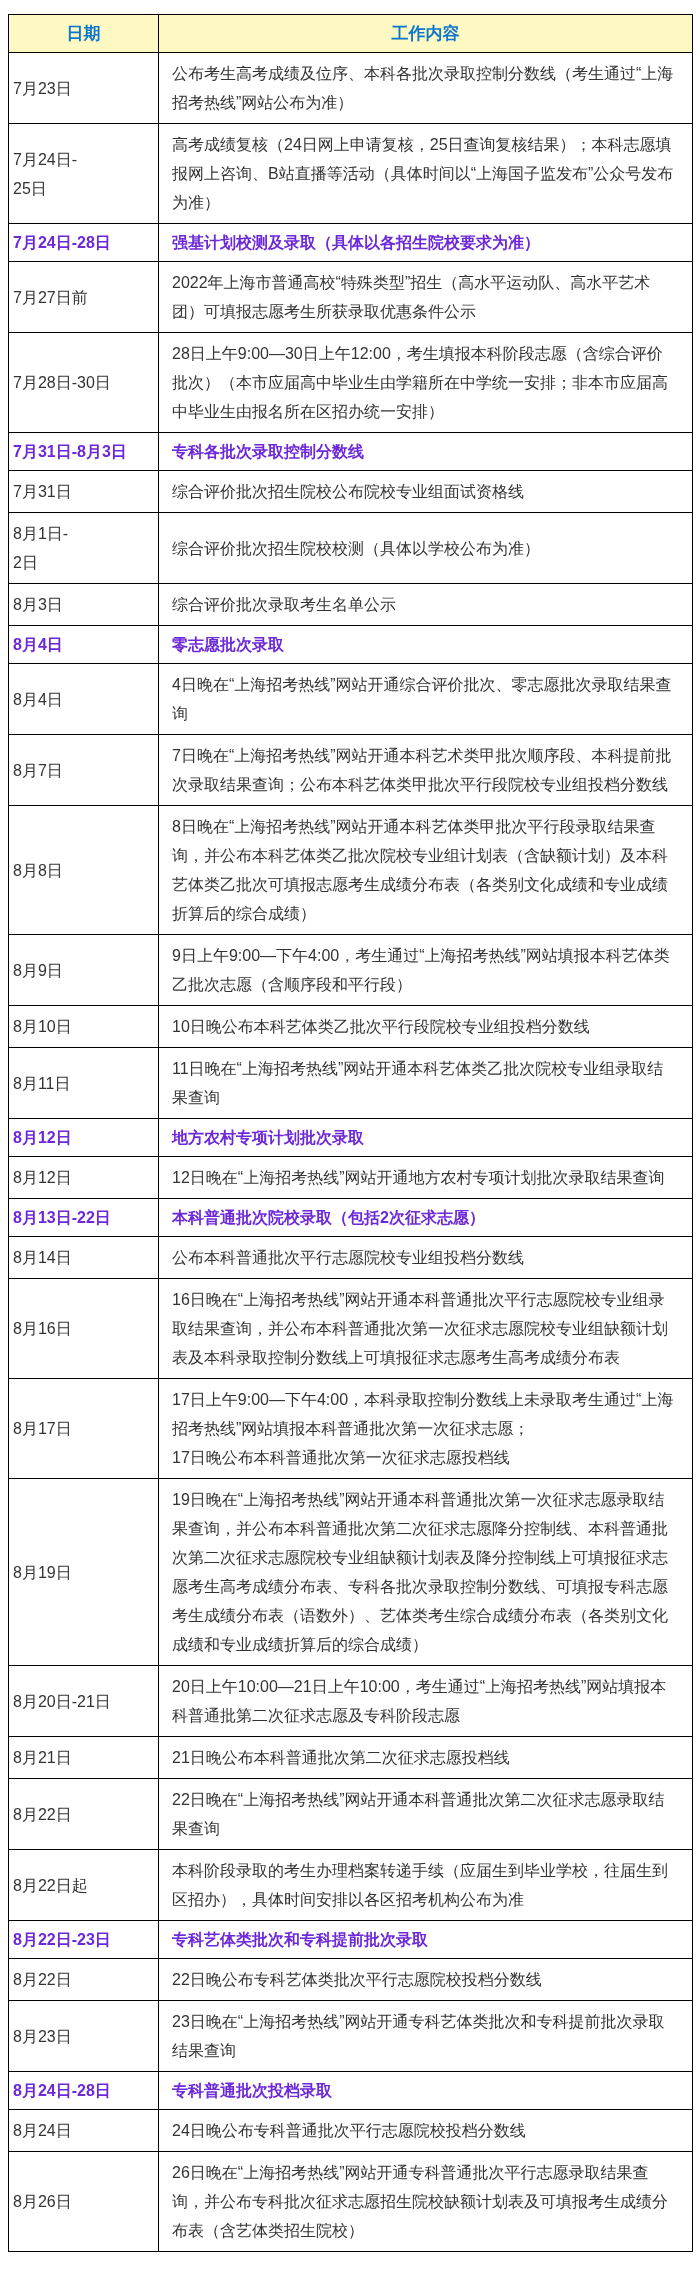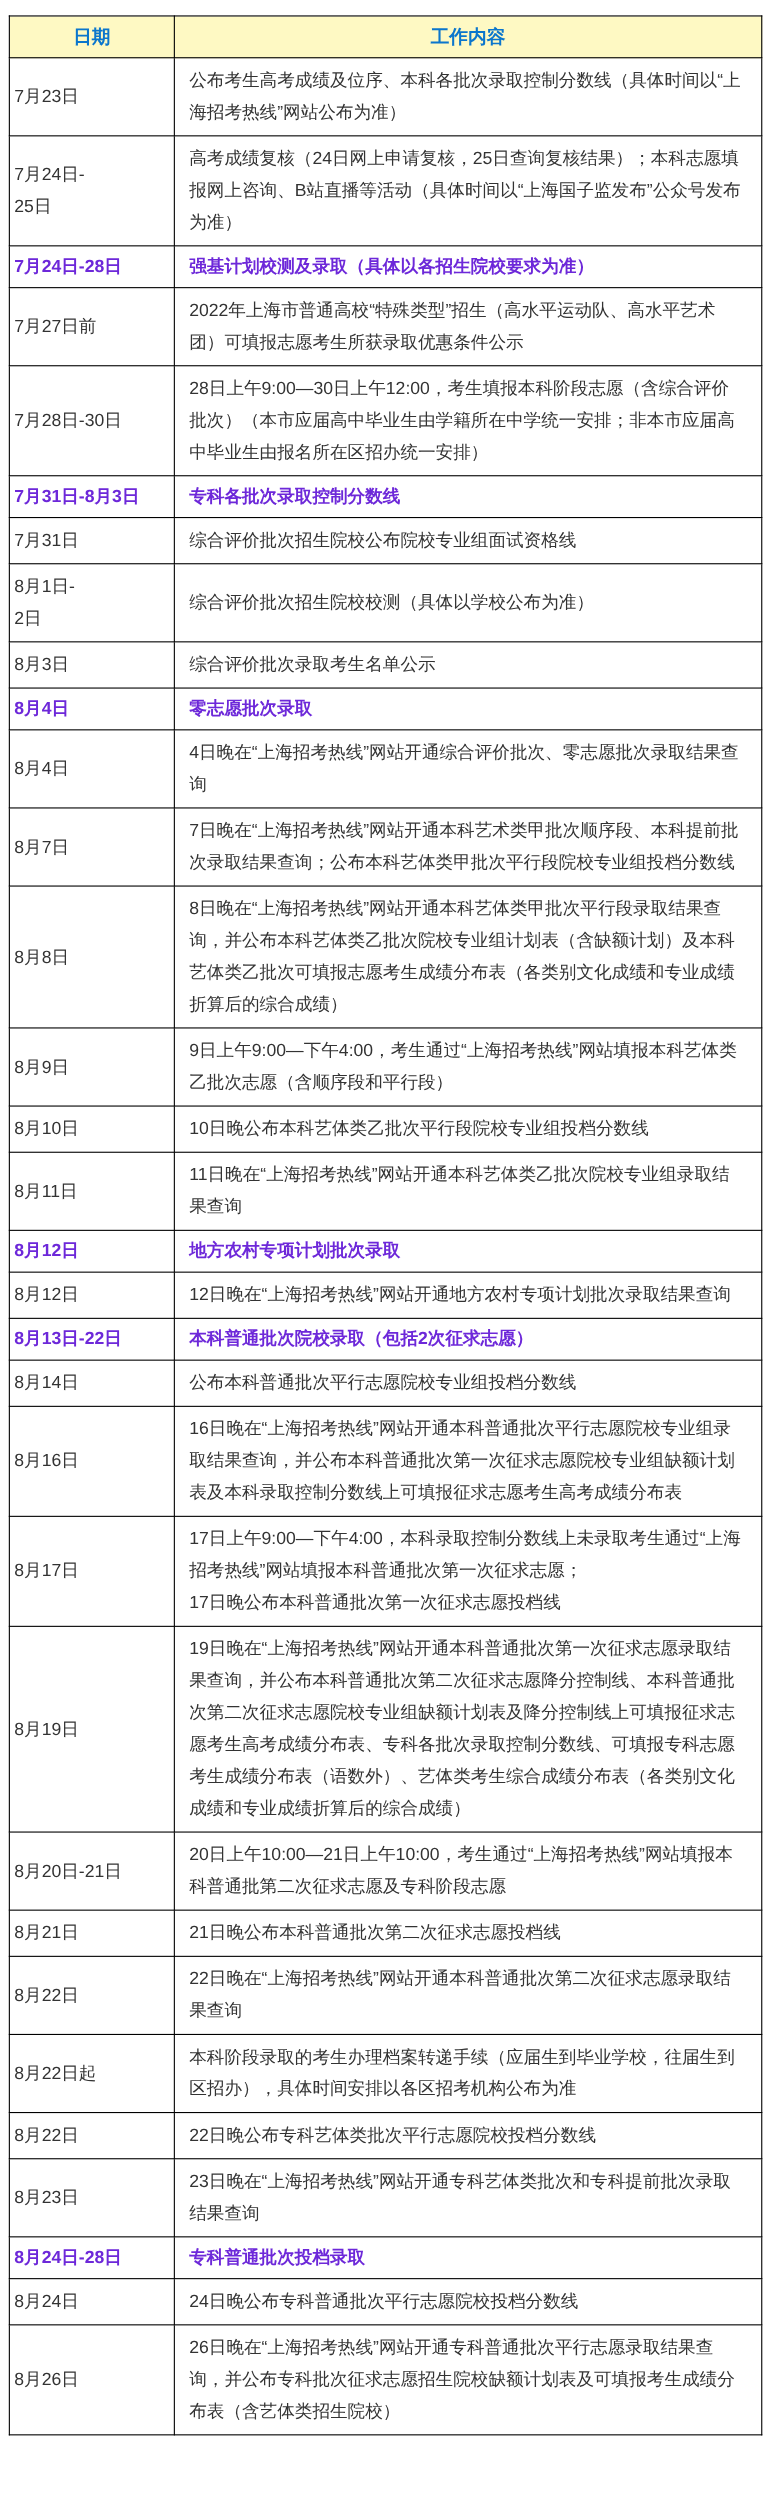--- a/index.html
+++ b/index.html
@@ -65,21 +65,21 @@
     </colgroup>
     <thead>
       <tr>
         <th>日期</th>
         <th>工作内容</th>
       </tr>
     </thead>
     <tbody id="sched-body">
         <tr>
     <td class="date-cell">7月23日</td>
-    <td class="content-cell">公布考生高考成绩及位序、本科各批次录取控制分数线（具体时间以“上海招考热线”网站公布为准）</td>
+    <td class="content-cell">公布考生高考成绩及位序、本科各批次录取控制分数线（考生通过“上海招考热线”网站公布为准）</td>
   </tr>
         <tr>
     <td class="date-cell">7月24日-
 25日</td>
     <td class="content-cell">高考成绩复核（24日网上申请复核，25日查询复核结果）；本科志愿填报网上咨询、B站直播等活动（具体时间以“上海国子监发布”公众号发布为准）</td>
   </tr>
         <tr class="section-row">
     <td class="date-cell">7月24日-28日</td>
     <td class="content-cell">强基计划校测及录取（具体以各招生院校要求为准）</td>
   </tr>
@@ -173,20 +173,24 @@
     <td class="date-cell">8月21日</td>
     <td class="content-cell">21日晚公布本科普通批次第二次征求志愿投档线</td>
   </tr>
         <tr>
     <td class="date-cell">8月22日</td>
     <td class="content-cell">22日晚在“上海招考热线”网站开通本科普通批次第二次征求志愿录取结果查询</td>
   </tr>
         <tr>
     <td class="date-cell">8月22日起</td>
     <td class="content-cell">本科阶段录取的考生办理档案转递手续（应届生到毕业学校，往届生到区招办），具体时间安排以各区招考机构公布为准</td>
+  </tr>
+        <tr class="section-row">
+    <td class="date-cell">8月22日-23日</td>
+    <td class="content-cell">专科艺体类批次和专科提前批次录取</td>
   </tr>
         <tr>
     <td class="date-cell">8月22日</td>
     <td class="content-cell">22日晚公布专科艺体类批次平行志愿院校投档分数线</td>
   </tr>
         <tr>
     <td class="date-cell">8月23日</td>
     <td class="content-cell">23日晚在“上海招考热线”网站开通专科艺体类批次和专科提前批次录取结果查询</td>
   </tr>
         <tr class="section-row">

